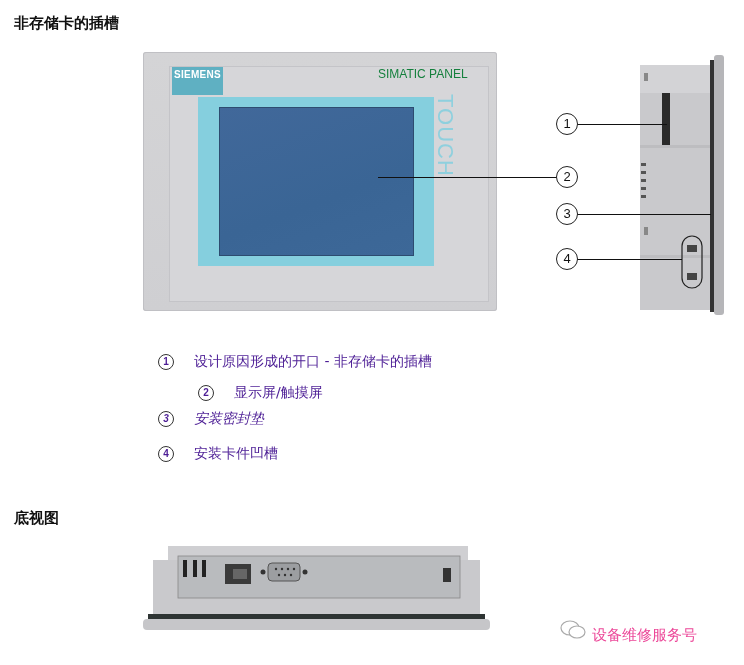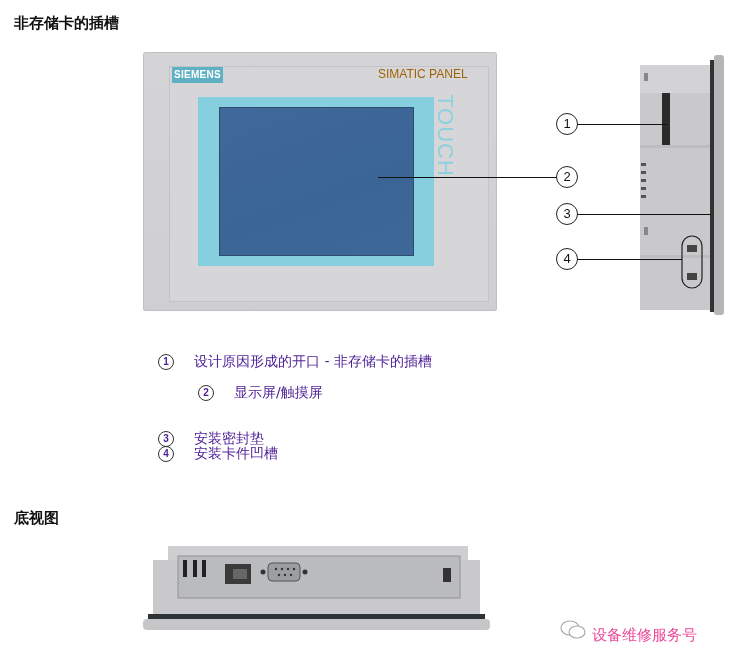--- a/index.html
+++ b/index.html
@@ -6,24 +6,24 @@
   body { width: 744px; height: 665px; position: relative; overflow: hidden;
          font-family: "DejaVu Sans", "Liberation Sans", sans-serif; color: #222; }
   .heading { position: absolute; font-size: 15px; font-weight: bold; color: #111; }
 
   
   .front { position: absolute; left: 143px; top: 52px; width: 354px; height: 259px;
            background: linear-gradient(#d4d4d6, #cfcfd2); border-radius: 3px;
            box-shadow: inset 0 0 0 1px #c0c0c4; }
   .front-inner { position: absolute; left: 26px; top: 14px; width: 318px; height: 234px;
                  border: 1px solid #c4c4c8; background: #d6d6d9; }
-  .siemens { position: absolute; left: 172px; top: 67px; width: 51px; height: 16px;
+  .siemens { position: absolute; left: 172px; top: 67px; width: 51px; height: 28px;
              background: #5fb0c2; color: #fff; font-size: 10px; font-weight: bold;
              font-family: "Liberation Sans", sans-serif; text-align: center; line-height: 15px; letter-spacing: 0.3px; }
-  .simatic { position: absolute; left: 378px; top: 67px; font-size: 12px; color: #a16207;
+  .simatic { position: absolute; left: 378px; top: 67px; font-size: 12px; color: #15803d;
              font-family: "Liberation Sans", sans-serif; }
   .bezel { position: absolute; left: 198px; top: 97px; width: 236px; height: 169px; background: #85cfde; }
   .screen { position: absolute; left: 219px; top: 107px; width: 195px; height: 149px;
             background: linear-gradient(160deg, #41689a, #3a6595 60%, #3d6898); box-shadow: inset 0 0 0 1px #2d4c70; }
   .touch { position: absolute; left: 430px; top: 94px; width: 30px; height: 82px;
            color: #8fd0de; font-size: 22px; font-family: "Liberation Sans", sans-serif;
            writing-mode: vertical-rl; letter-spacing: 1px; line-height: 30px; }
 
   
   .side { position: absolute; left: 640px; top: 55px; width: 85px; height: 260px; }
@@ -94,21 +94,21 @@
 <div class="line" style="left:577px;top:259px;width:105px;"></div>
 <div class="callout" style="left:556px;top:248px;">4</div>
 
 <div>
   <div class="legend-row" style="top:353px;">
     <span class="legend-num">1</span><span>设计原因形成的开口 - 非存储卡的插槽</span>
   </div>
   <div class="legend-row" style="top:384px;margin-left:40px;">
     <span class="legend-num">2</span><span>显示屏/触摸屏</span>
   </div>
-  <div class="legend-row" style="top:430px;">
+  <div class="legend-row" style="top:410px;font-style:italic;">
     <span class="legend-num">3</span><span>安装密封垫</span>
   </div>
   <div class="legend-row" style="top:445px;">
     <span class="legend-num">4</span><span>安装卡件凹槽</span>
   </div>
 </div>
 
 <div class="heading" style="left:14px;top:509px;">底视图</div>
 
 <svg class="bottom" viewBox="0 0 347 84" width="347" height="84">

